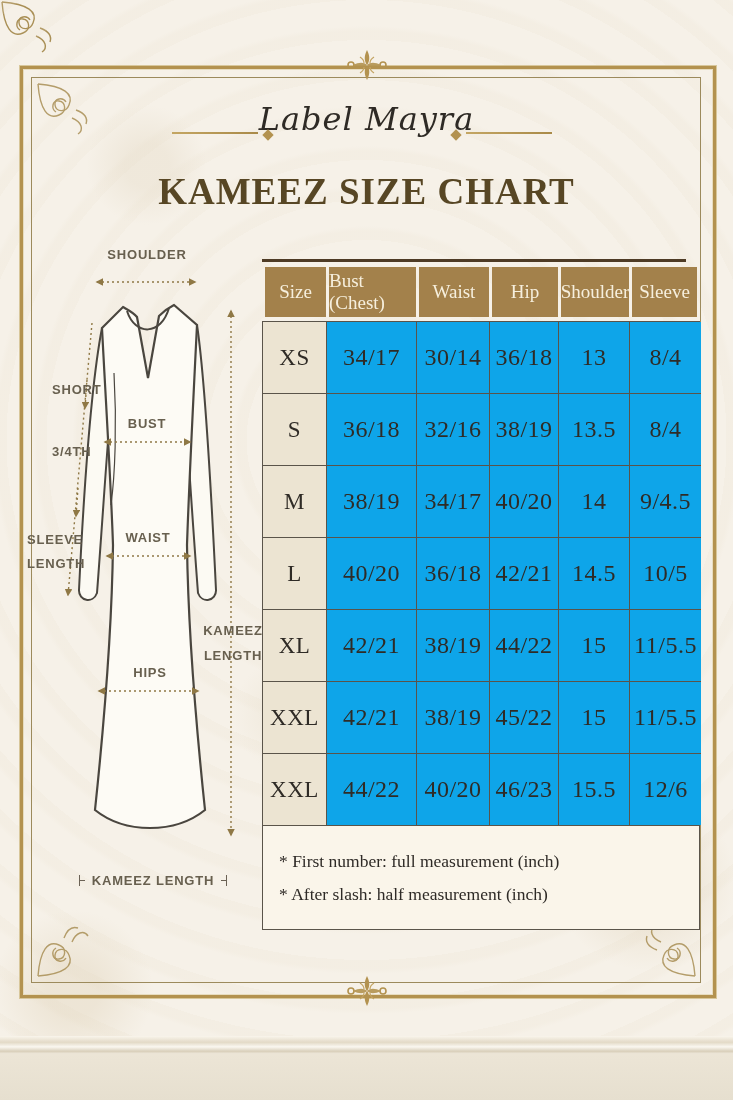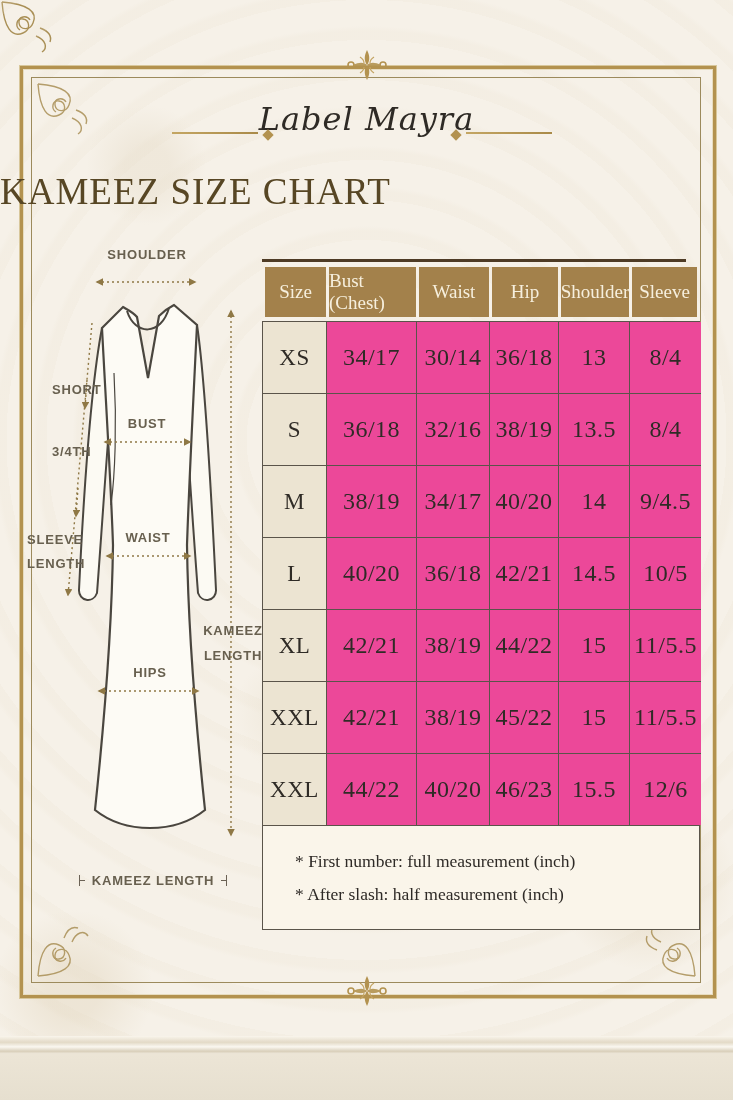--- a/index.html
+++ b/index.html
@@ -42,22 +42,22 @@
     font-family:"DejaVu Serif",serif;font-style:italic;font-size:32px;color:#2e2a25;letter-spacing:1px;}
   .divider{position:absolute;top:128px;height:10px;}
   .divider .rule{position:absolute;top:4px;height:2px;background:linear-gradient(90deg,#c4a663,#a98a48);width:86px;}
   .divider.left{left:172px;width:100px;}
   .divider.left .rule{left:0;}
   .divider.left .orn{position:absolute;right:0;top:-3px;}
   .divider.right{left:452px;width:100px;}
   .divider.right .rule{right:0;}
   .divider.right .orn{position:absolute;left:0;top:-3px;}
   .orn .diamond{width:8px;height:8px;background:#b3924f;transform:rotate(45deg);display:inline-block;}
-  .page-title{position:absolute;left:0;top:170px;width:733px;text-align:left;
-    font-family:"Liberation Serif",serif;font-weight:normal;font-size:37px;color:#574624;letter-spacing:1px;}
+  .page-title{position:absolute;left:0;top:170px;width:733px;text-align:center;
+    font-family:"Liberation Serif",serif;font-weight:bold;font-size:37px;color:#574624;letter-spacing:1px;}
 
   
   .diagram{position:absolute;left:0;top:0;}
   .dg-label{position:absolute;color:#68604f;font-size:13px;font-weight:bold;letter-spacing:.8px;white-space:pre-line;}
   .dg-center{text-align:center;}
   .caption-row{position:absolute;left:78px;top:873px;width:150px;display:flex;align-items:center;justify-content:center;gap:7px;}
   .endcap{width:6px;height:11px;position:relative;}
   .endcap:before{content:"";position:absolute;top:0;bottom:0;width:1.5px;background:#6b6255;}
   .endcap:after{content:"";position:absolute;top:4.5px;width:5px;height:1.5px;background:#6b6255;}
   .endcap.l:before{left:0;} .endcap.l:after{left:1px;}
@@ -68,26 +68,26 @@
   .toprule{height:3px;width:424px;background:#4e3b25;margin-bottom:1px;}
   .thead{display:grid;grid-template-columns:64px 90px 73px 69px 71px 71px;}
   .th{background:#a3814b;color:#f6efdd;font-family:"Liberation Serif",serif;font-size:19px;
       height:50px;margin:4px 0 4px 3px;display:flex;align-items:center;justify-content:center;}
   .th:last-child{margin-right:3px;}
   .tbody{display:grid;grid-template-columns:64px 90px 73px 69px 71px 71px;border:1px solid #5a544a;}
   .tr{display:contents;}
   .td{height:71px;border-right:1px solid #5a544a;border-bottom:1px solid #5a544a;
       display:flex;align-items:center;justify-content:center;
       font-family:"Liberation Serif",serif;font-size:24px;color:#2f2b26;letter-spacing:.5px;
-      background:#ec4899;}
+      background:#0ea5e9;}
   .tr .td:last-child{border-right:none;}
   .tr:last-child .td{border-bottom:none;}
   .td.size{background:#ece4d2;font-size:23px;}
   .footbox{border:1px solid #5a544a;border-top:none;background:#faf5ea;height:104px;
-      display:flex;flex-direction:column;justify-content:center;gap:12px;padding-left:32px;box-sizing:border-box;}
+      display:flex;flex-direction:column;justify-content:center;gap:12px;padding-left:16px;box-sizing:border-box;}
   .footnote{font-family:"Liberation Serif",serif;font-size:17.5px;color:#2e2a26;}
 </style>
 </head>
 <body>
 
 <div class="damask"></div>
 <div class="floor-rail"></div>
 <div class="floor"></div>
 
 <div class="frame-outer"></div>

